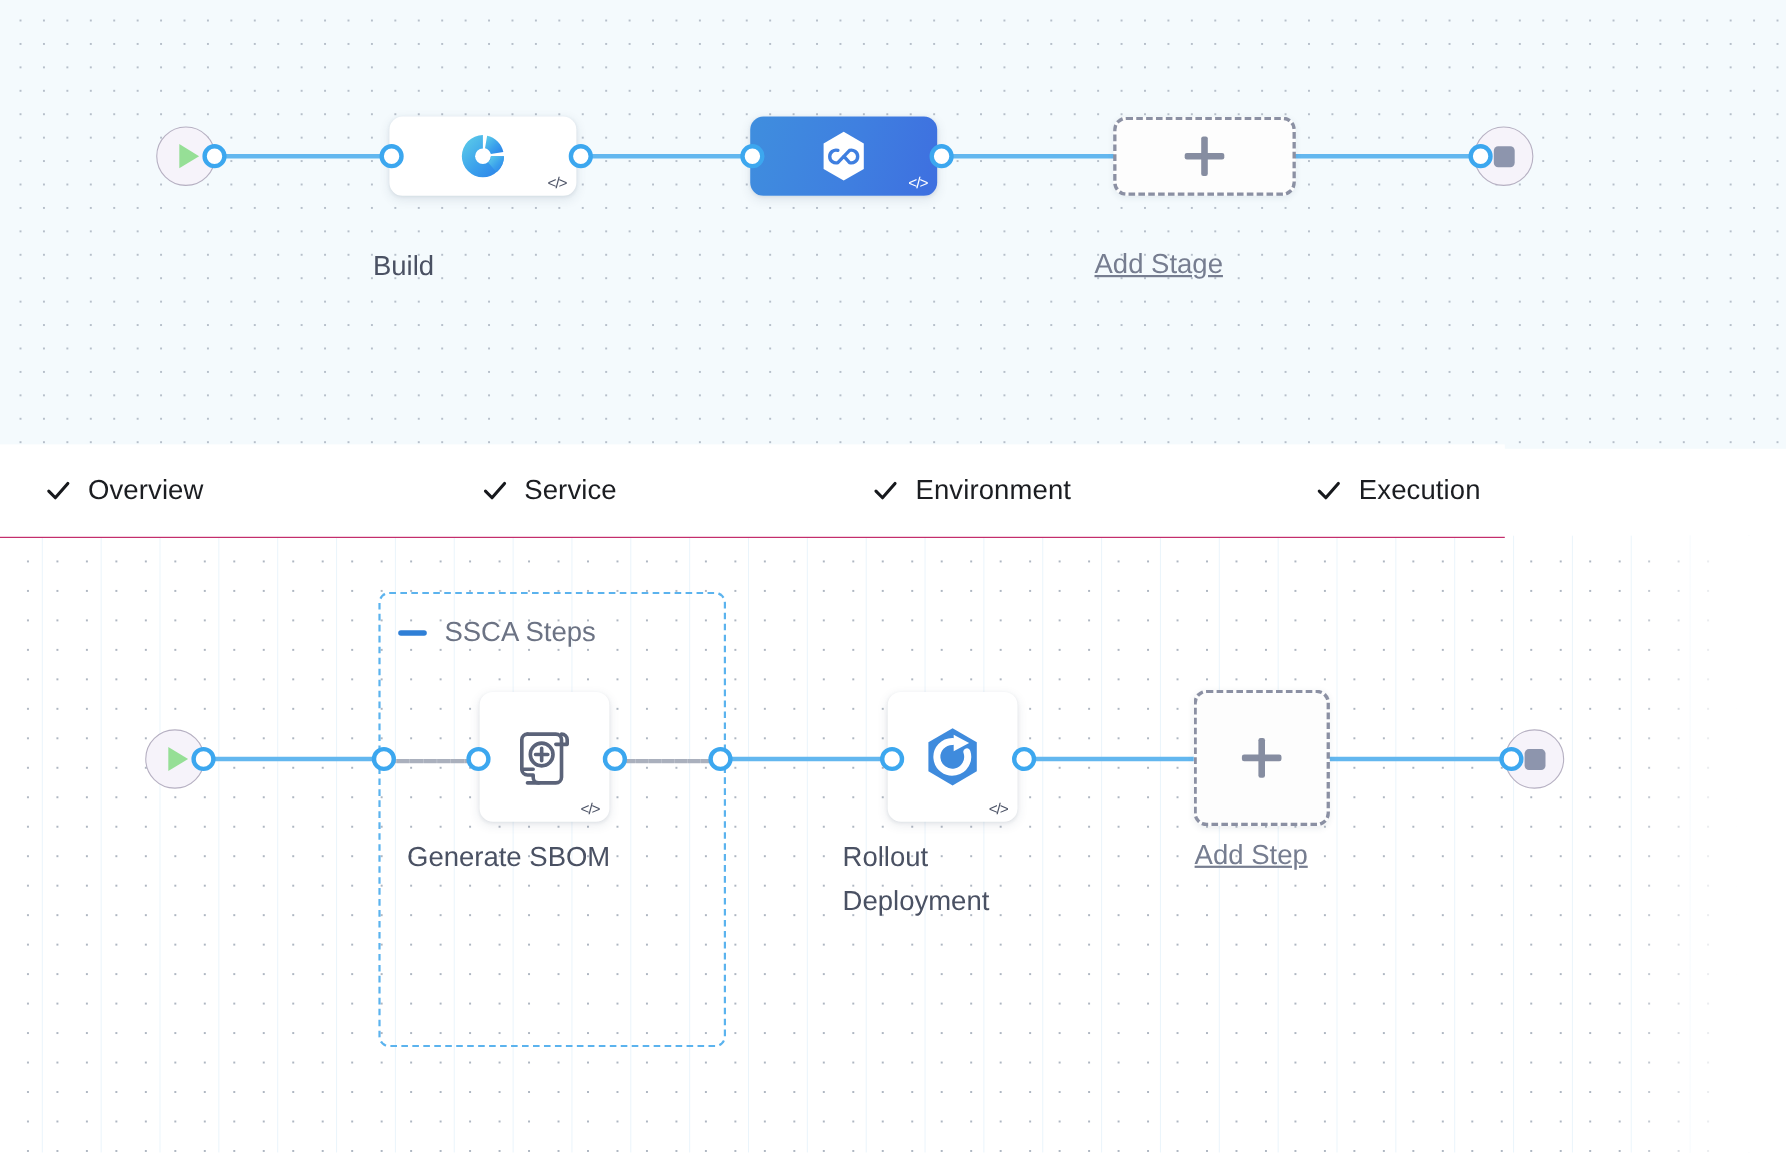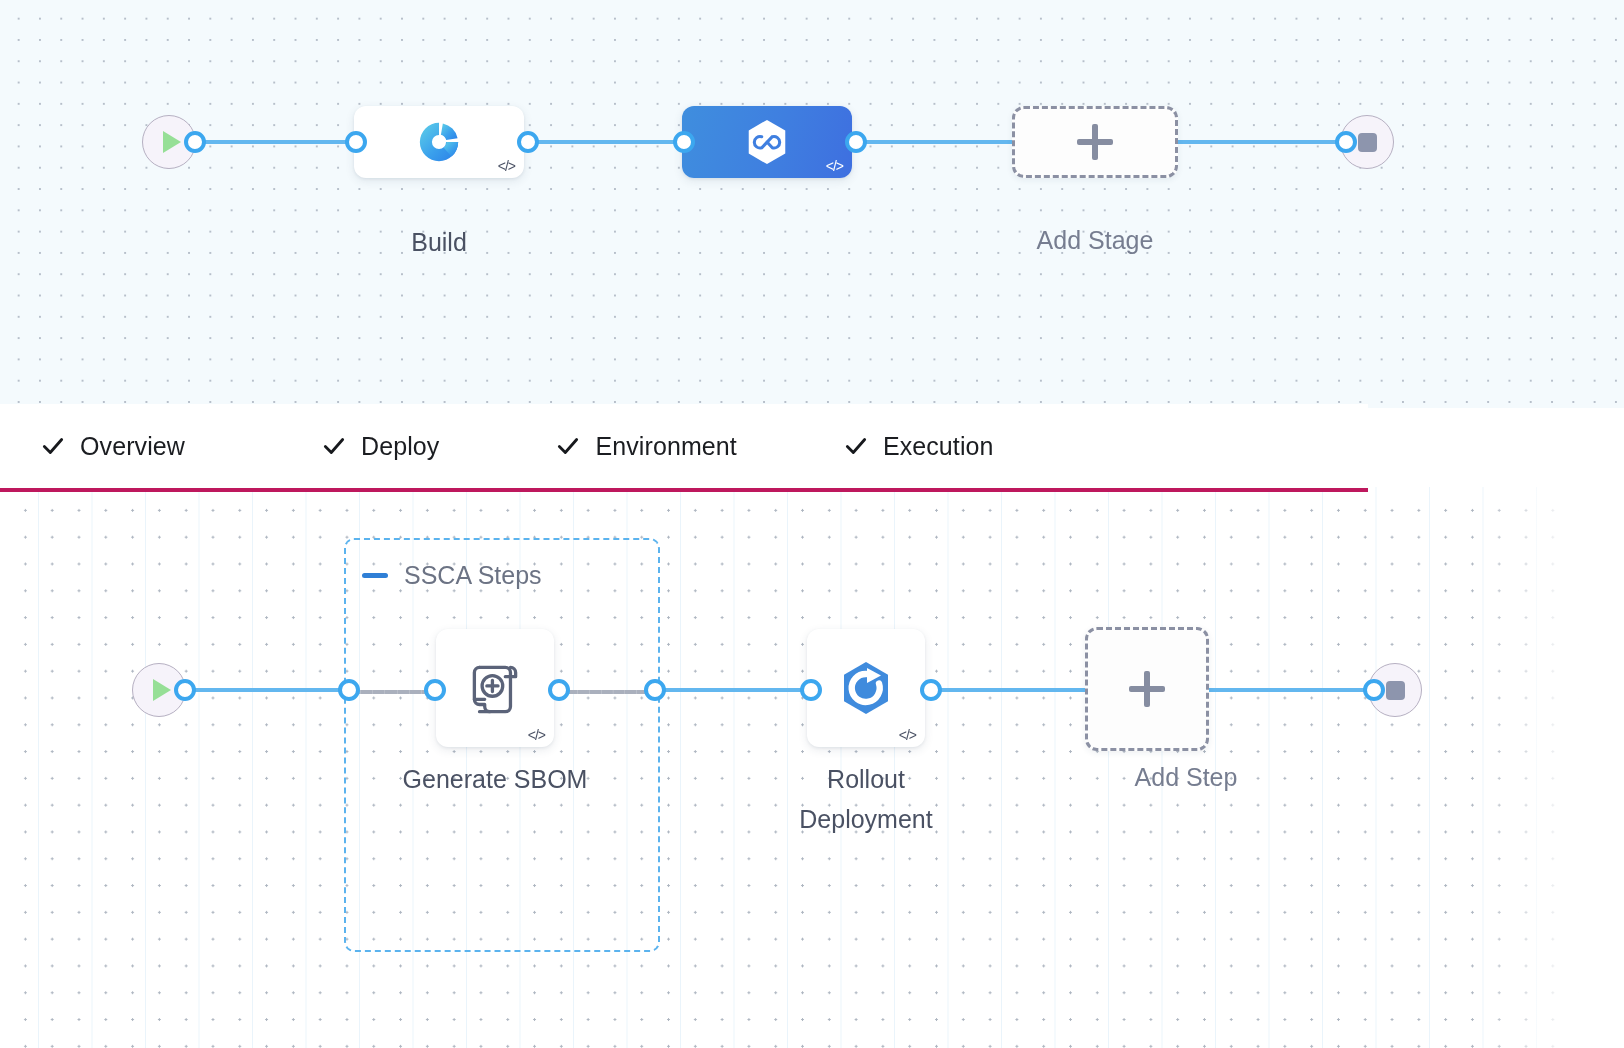--- a/index.html
+++ b/index.html
@@ -61,24 +61,25 @@
   }
 
   
   .tabbar {
     position: absolute;
     left: 0;
     top: 404px;
     width: 1368px;
     height: 84px;
     background: #ffffff;
-    border-bottom: 4px solid #be185d;
+    border-bottom: 1px solid #be185d;
     display: flex;
     align-items: center;
     z-index: 20;
+    justify-content: space-between;
   }
   .tab {
     display: flex;
     align-items: center;
     gap: 14px;
     height: 84px;
     padding: 0 22px;
     position: relative;
     cursor: pointer;
     box-sizing: border-box;
@@ -201,28 +202,28 @@
     content: "";
     position: absolute;
     background: #868da1;
     border-radius: 2px;
   }
   .plus::before { left: 0; top: 15px; width: 36px; height: 6px; }
   .plus::after  { top: 0; left: 15px; height: 36px; width: 6px; }
 
   .nodelabel {
     position: absolute;
-    text-align: center;
+    text-align: left;
     font-size: 25px;
     color: #4a5163;
     line-height: 1.6;
     z-index: 2;
     white-space: pre-line;
   }
-  .nodelabel.muted { color: #767d90; }
+  .nodelabel.muted { color: #767d90; text-decoration: underline; }
 
   
   .group-box {
     position: absolute;
     border: 2px dashed #5bb3ee;
     border-radius: 10px;
     background: transparent;
     z-index: 1;
   }
   .group-header {
@@ -309,21 +310,21 @@
     <div class="tab" style="margin-left:18px;">
       <svg class="check" viewBox="0 0 24 24">
         <path d="M4 12.5 L9.5 18 L20 6" fill="none" stroke="#17191d" stroke-width="2.6" stroke-linecap="round" stroke-linejoin="round"></path>
       </svg>
       <span class="tab-label">Overview</span>
     </div>
     <div class="tab" style="margin-left:92px;">
       <svg class="check" viewBox="0 0 24 24">
         <path d="M4 12.5 L9.5 18 L20 6" fill="none" stroke="#17191d" stroke-width="2.6" stroke-linecap="round" stroke-linejoin="round"></path>
       </svg>
-      <span class="tab-label">Deploy</span>
+      <span class="tab-label">Service</span>
     </div>
     <div class="tab" style="margin-left:72px;">
       <svg class="check" viewBox="0 0 24 24">
         <path d="M4 12.5 L9.5 18 L20 6" fill="none" stroke="#17191d" stroke-width="2.6" stroke-linecap="round" stroke-linejoin="round"></path>
       </svg>
       <span class="tab-label">Environment</span>
     </div>
     <div class="tab" style="margin-left:62px;">
       <svg class="check" viewBox="0 0 24 24">
         <path d="M4 12.5 L9.5 18 L20 6" fill="none" stroke="#17191d" stroke-width="2.6" stroke-linecap="round" stroke-linejoin="round"></path>

